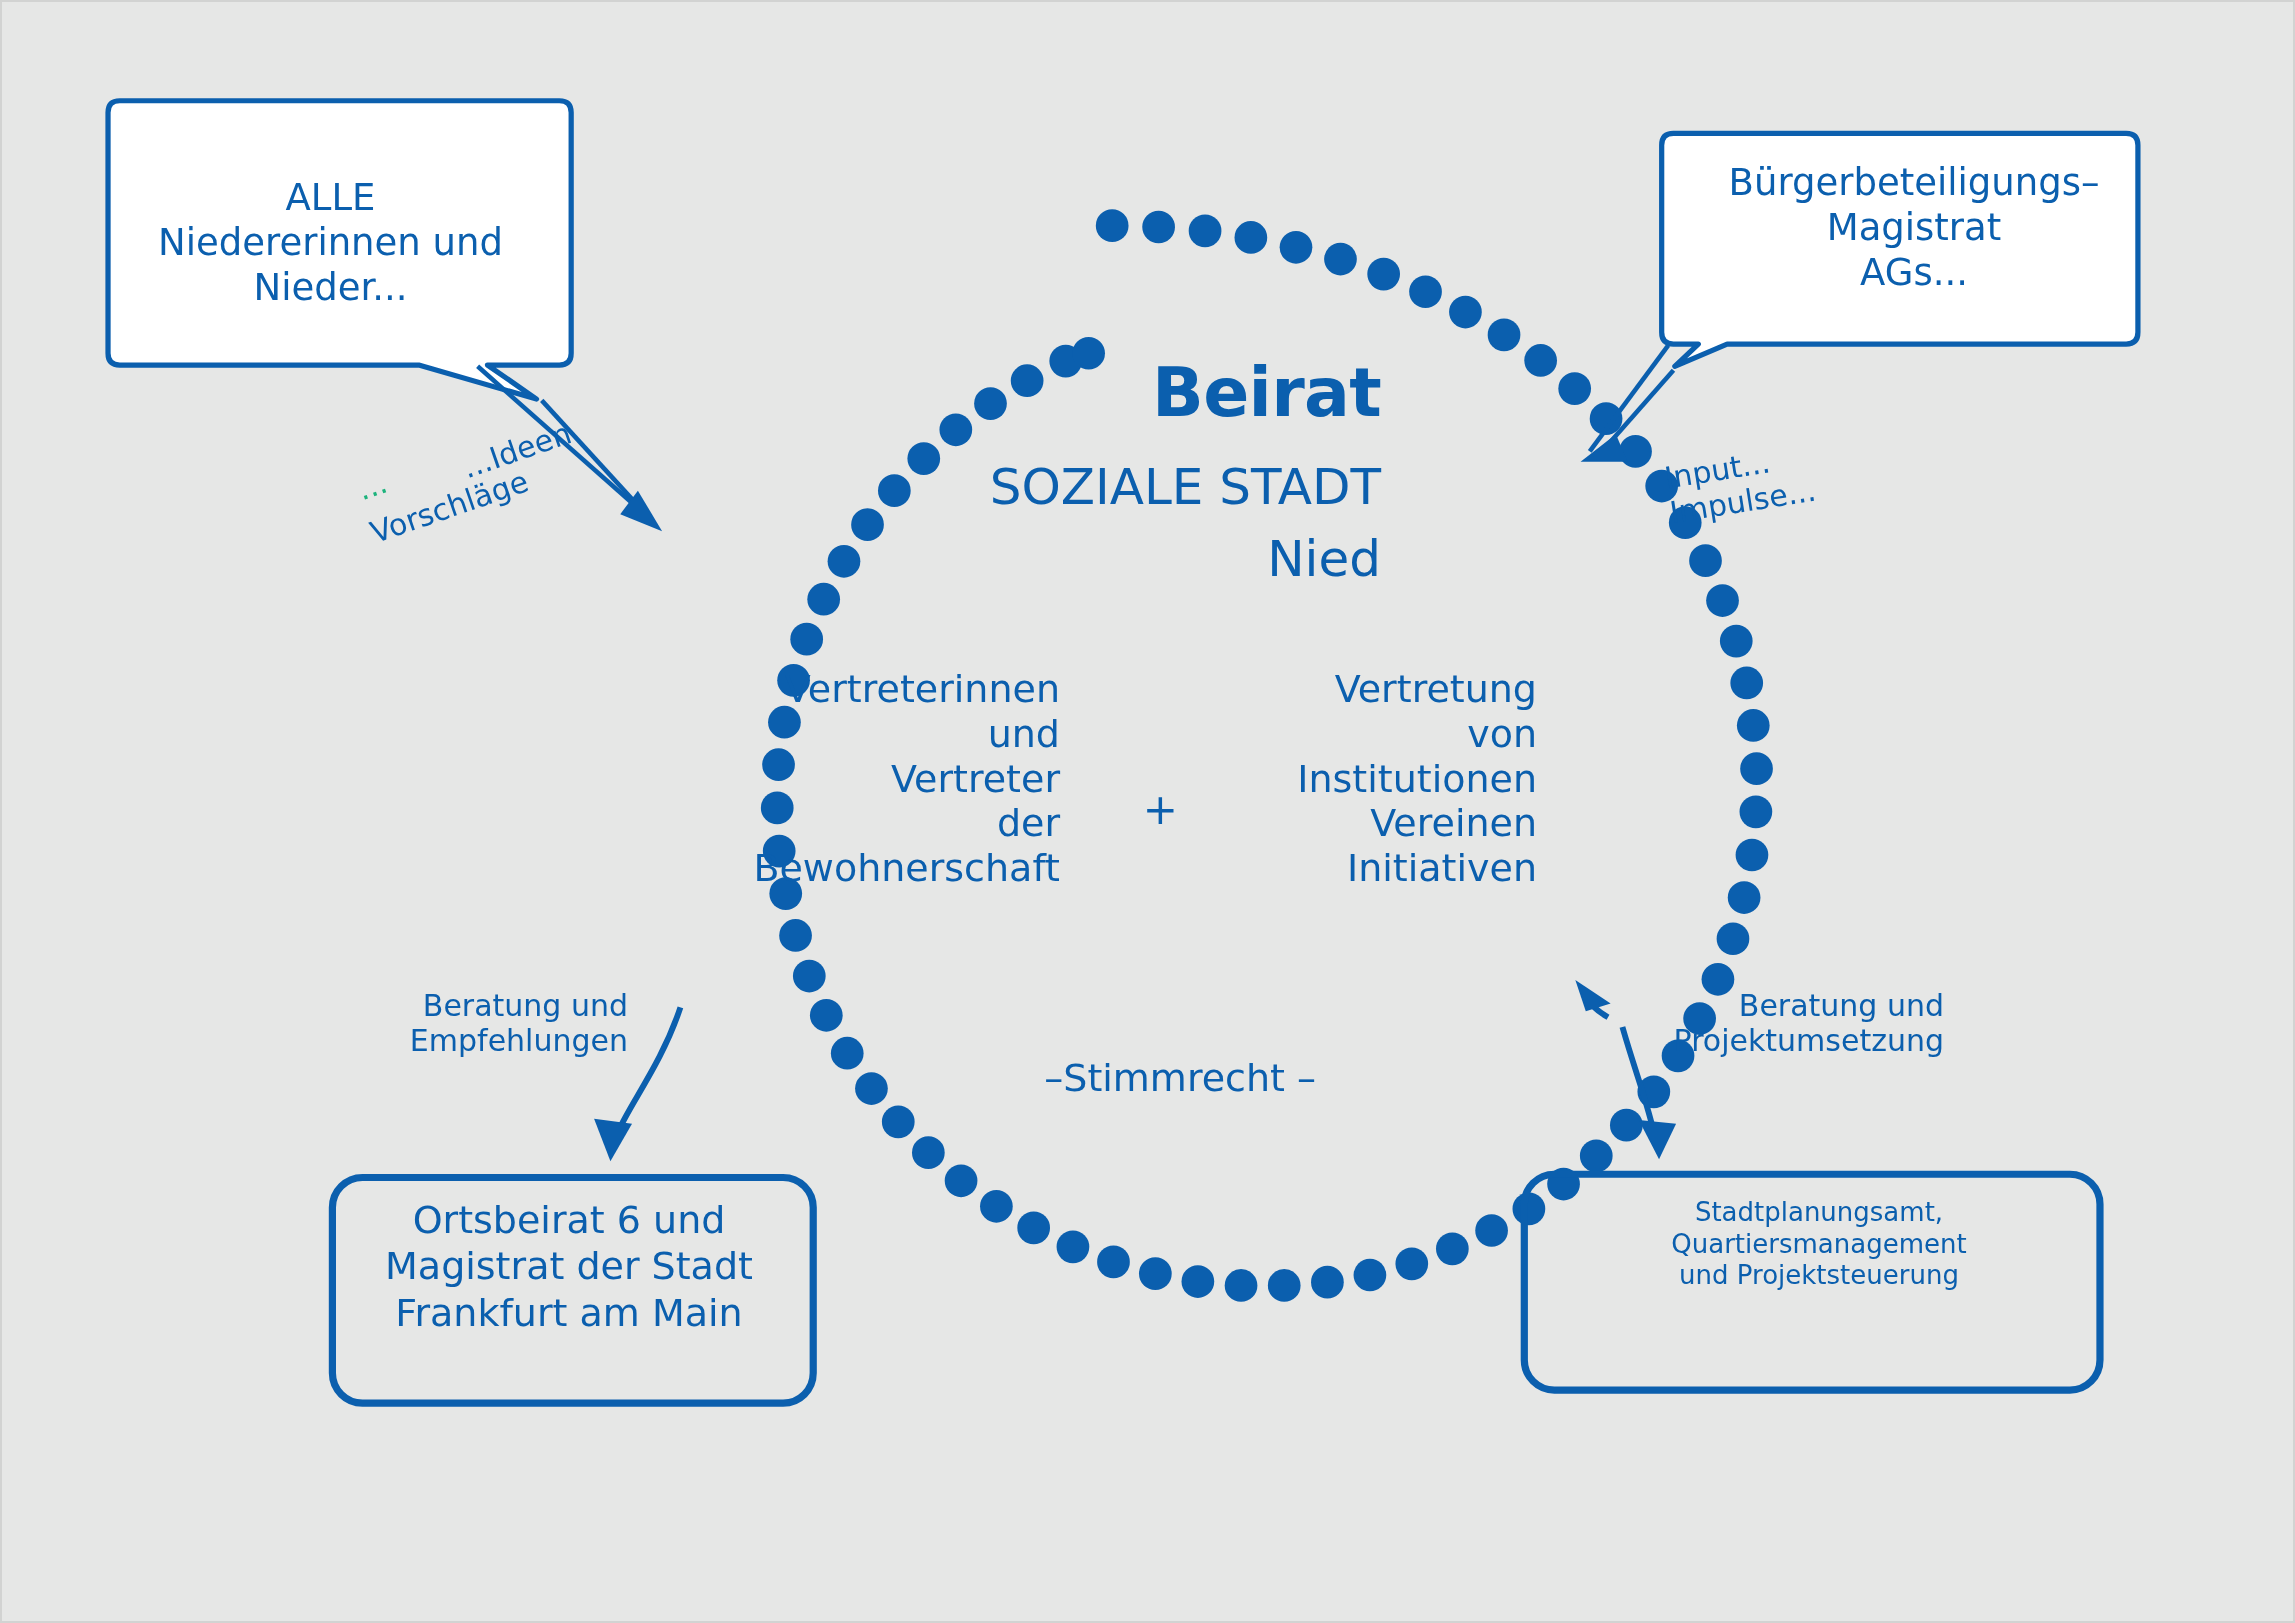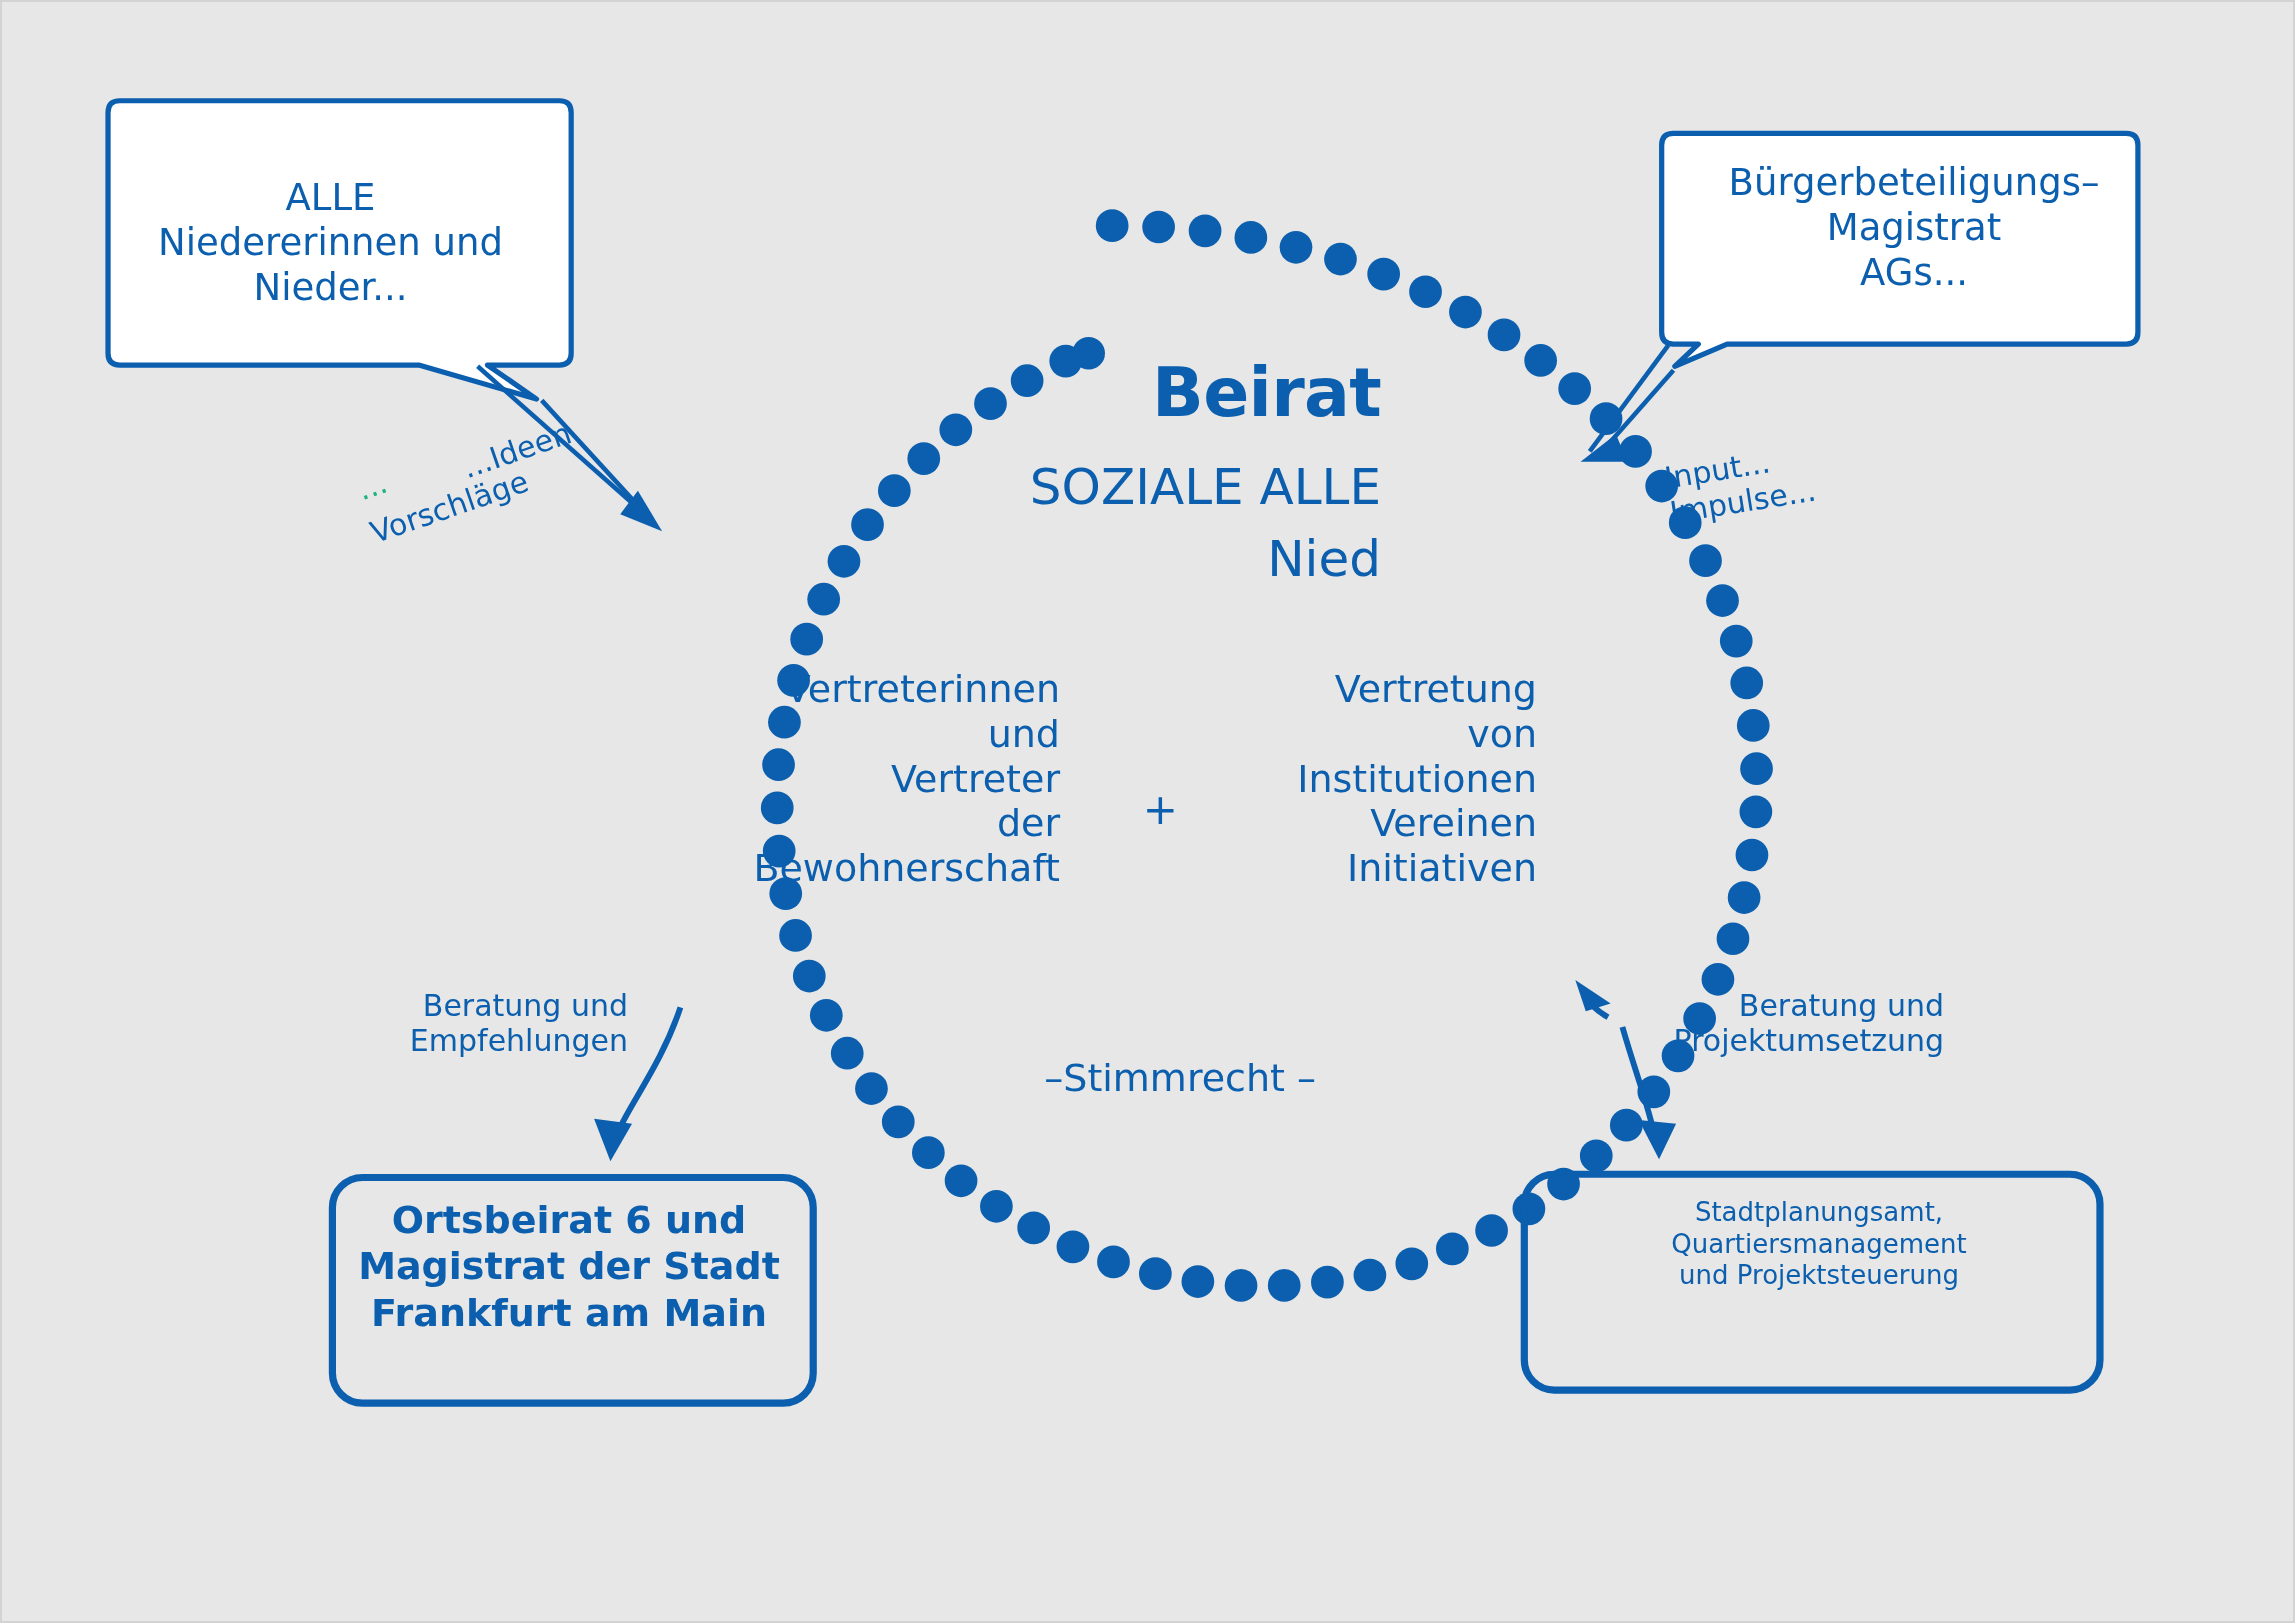--- a/index.html
+++ b/index.html
@@ -139,21 +139,20 @@
   }
   #box-buerger-text {
     left: 1672px; top: 160px;
     width: 484px;
     font-size: 37px;
   }
   #box-ortsbeirat-text {
     left: 340px; top: 1197px;
     width: 458px;
     font-size: 38px;
-    font-weight: bold;
   }
   #box-stadtplanung-text {
     left: 1531px; top: 1197px;
     width: 576px;
     font-size: 26px;
   }
 </style>
 </head>
 <body>
 
@@ -298,21 +297,21 @@
       <polygon points="2536,1772 2505,1712 2562,1718" fill="#0b5fae"></polygon>
     </g>
 
     <g>
       <path d="M 2458 1555 C 2440 1545 2430 1535 2420 1520" fill="none" stroke="#0b5fae" stroke-width="9"></path>
       <polygon points="2408,1498 2462,1534 2424,1546" fill="#0b5fae"></polygon>
     </g>
   </svg>
 
   <div class="txt" id="beirat-title">Beirat</div>
-  <div class="txt" id="soziale-stadt">SOZIALE ALLE</div>
+  <div class="txt" id="soziale-stadt">SOZIALE STADT</div>
   <div class="txt" id="nied">Nied</div>
 
   <div class="txt" id="col-left">Vertreterinnen
 und
 Vertreter
 der
 Bewohnerschaft</div>
   <div class="txt" id="plus-sign">+</div>
   <div class="txt" id="col-right">Vertretung
 von

